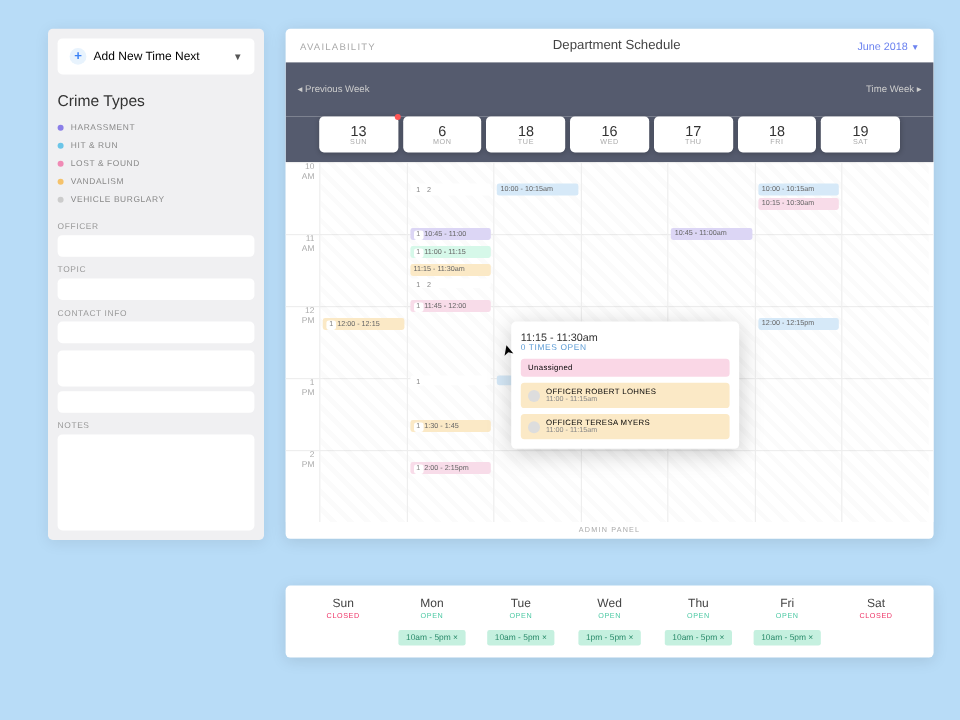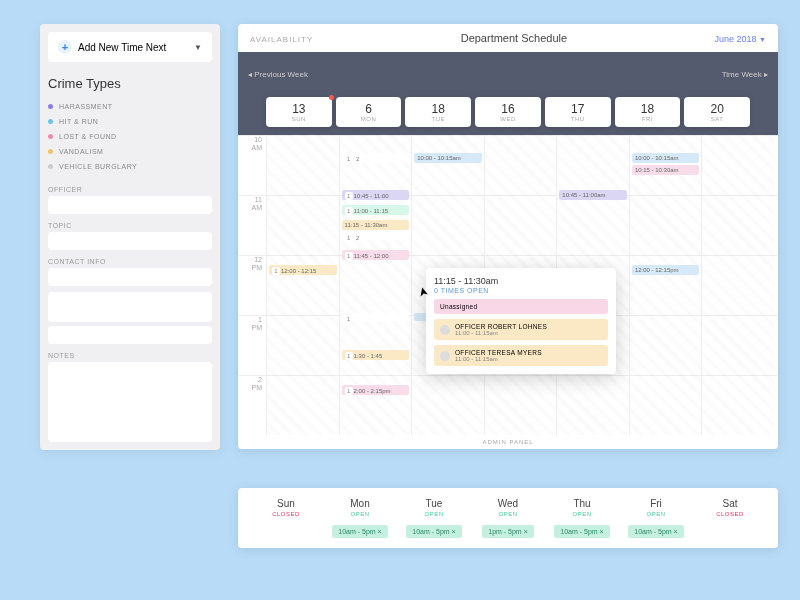--- a/index.html
+++ b/index.html
@@ -130,21 +130,21 @@
       </div>
       <div class="daycard">
         <div class="num">17</div>
         <div class="dw">THU</div>
       </div>
       <div class="daycard">
         <div class="num">18</div>
         <div class="dw">FRI</div>
       </div>
       <div class="daycard">
-        <div class="num">20</div>
+        <div class="num">19</div>
         <div class="dw">SAT</div>
       </div>
     </div>
   <div class="grid" id="grid">
       <div class="hrow" style="top: 240px;">
         <div class="hlabel">2<br>PM</div>
       </div>
       <div class="hrow" style="top: 180px;">
         <div class="hlabel">1<br>PM</div>
       </div>

